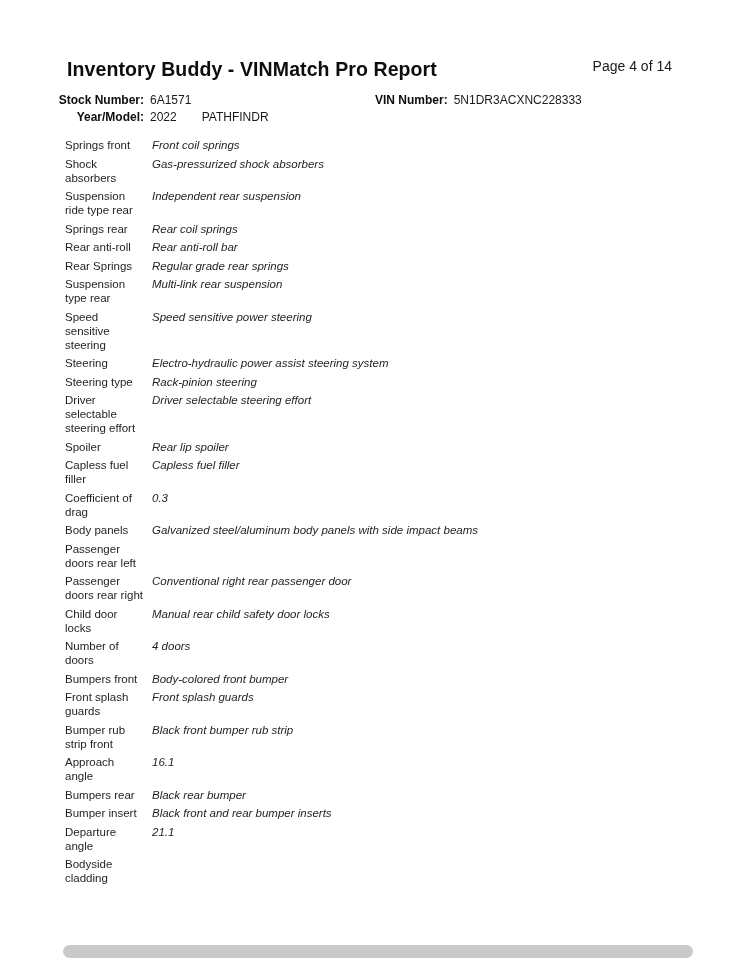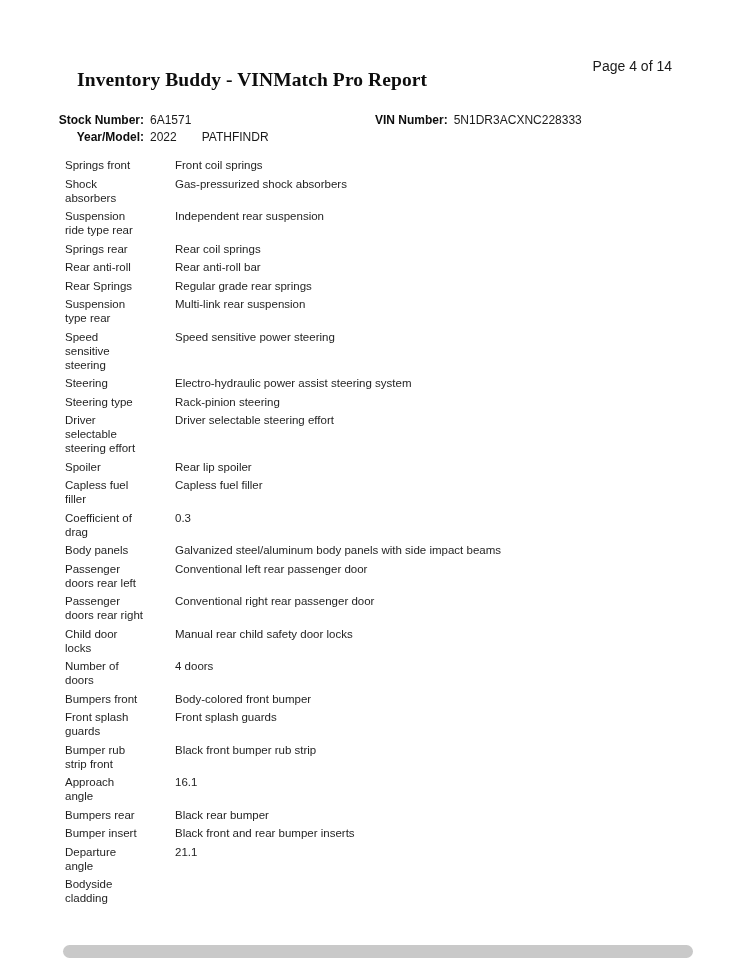--- a/index.html
+++ b/index.html
@@ -13,27 +13,26 @@
     color: #212121;
     overflow: hidden;
   }
   .header-row {
     display: flex;
     justify-content: space-between;
     align-items: flex-start;
     padding: 56px 70px 0 65px;
   }
   .title {
-    margin: 12px;
+    margin: 2px;
     font-size: 19.5px;
     font-weight: bold;
     letter-spacing: 0.1px;
     line-height: 1.2;
     color: #0d0d0d;
-    font-family: Liberation Serif, serif;
   }
   .page-indicator {
     font-size: 14px;
     color: #1a1a1a;
     margin-top: 2px;
     white-space: nowrap;
   }
   .meta {
     margin-top: 9px;
     font-size: 12px;
@@ -57,24 +56,23 @@
     flex-direction: column;
     gap: 4.5px;
     font-size: 11.5px;
     line-height: 14px;
     color: #1f1f1f;
   }
   .spec-row {
     display: grid;
     grid-template-columns: 87px auto;
     align-items: start;
-    gap: 23px;
   }
   .spec-label { white-space: pre-line; padding-right: 4px; }
-  .spec-value { white-space: nowrap; }
+  .spec-value { white-space: nowrap; font-style: italic; }
   .scrollbar-thumb {
     position: absolute;
     left: 63px;
     top: 945px;
     width: 630px;
     height: 13px;
     border-radius: 7px;
   }
 </style>
 </head>
@@ -165,21 +163,20 @@
 drag</div>
         <div class="spec-value">0.3</div>
       </div>
       <div class="spec-row">
         <div class="spec-label">Body panels</div>
         <div class="spec-value">Galvanized steel/aluminum body panels with side impact beams</div>
       </div>
       <div class="spec-row">
         <div class="spec-label">Passenger
 doors rear left</div>
-        <div class="spec-value">Conventional left rear passenger door</div>
       </div>
       <div class="spec-row">
         <div class="spec-label">Passenger
 doors rear right</div>
         <div class="spec-value">Conventional right rear passenger door</div>
       </div>
       <div class="spec-row">
         <div class="spec-label">Child door
 locks</div>
         <div class="spec-value">Manual rear child safety door locks</div>

